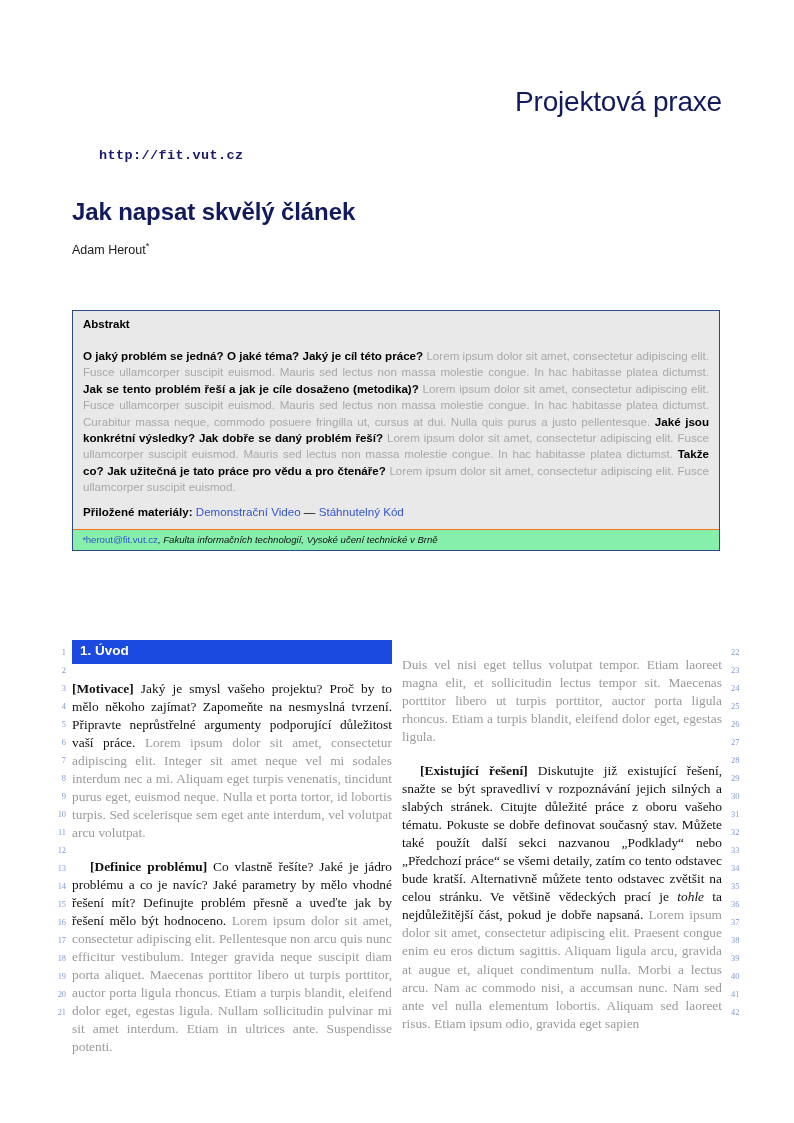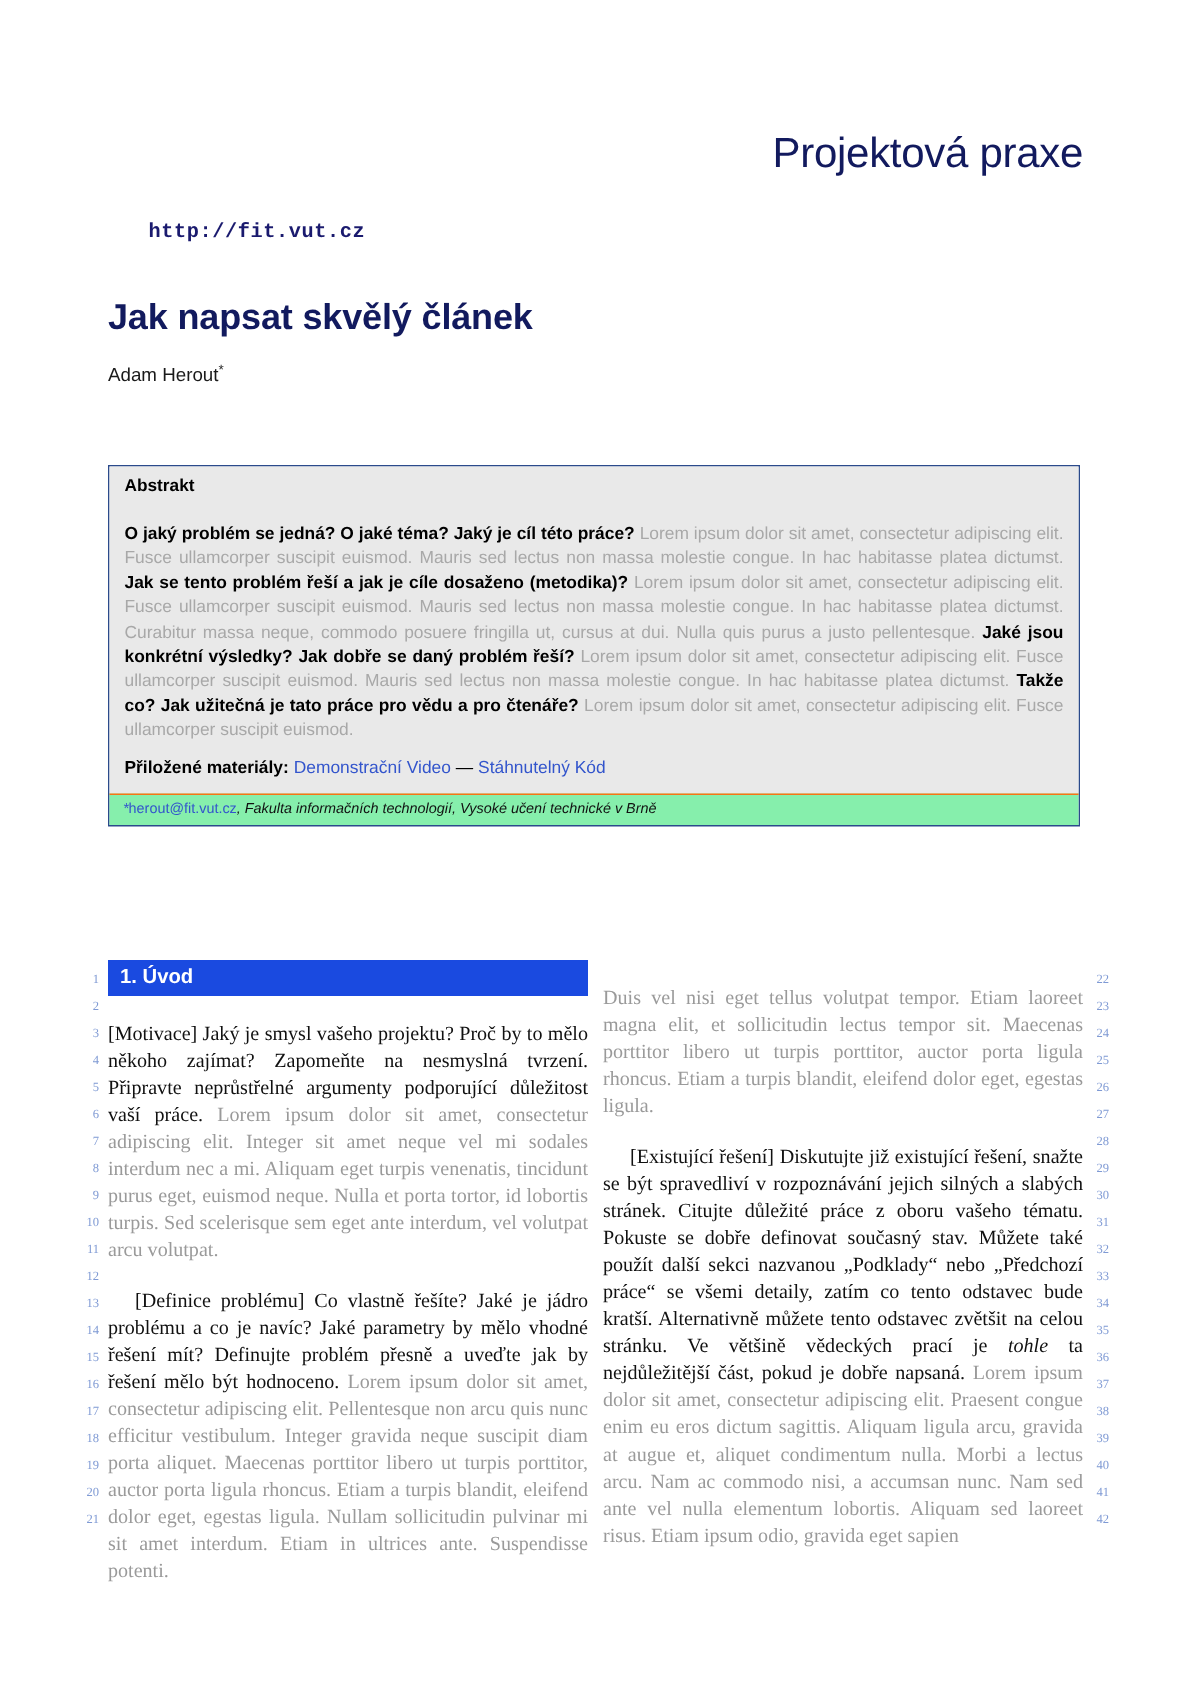--- a/index.html
+++ b/index.html
@@ -229,21 +229,21 @@
     font-family: "Liberation Serif", serif;
     font-size: 13.4px;
     line-height: 1.345;
     text-align: justify;
     color: #9a9a9a;
     margin: 16px 0 11px 0;
     hyphens: manual;
   }
   .para.indent { text-indent: 18px; }
   .para .blk { color: #111111; }
-  .para .bld { color: #111111; font-weight: normal; }
+  .para .bld { color: #111111; font-weight: bold; }
   .para .ital { font-style: italic; }
 
   
   .linenums {
     position: absolute;
     font-family: "Liberation Serif", serif;
     font-size: 8.4px;
     color: #7f9ad4;
     line-height: 18.02px;
   }

